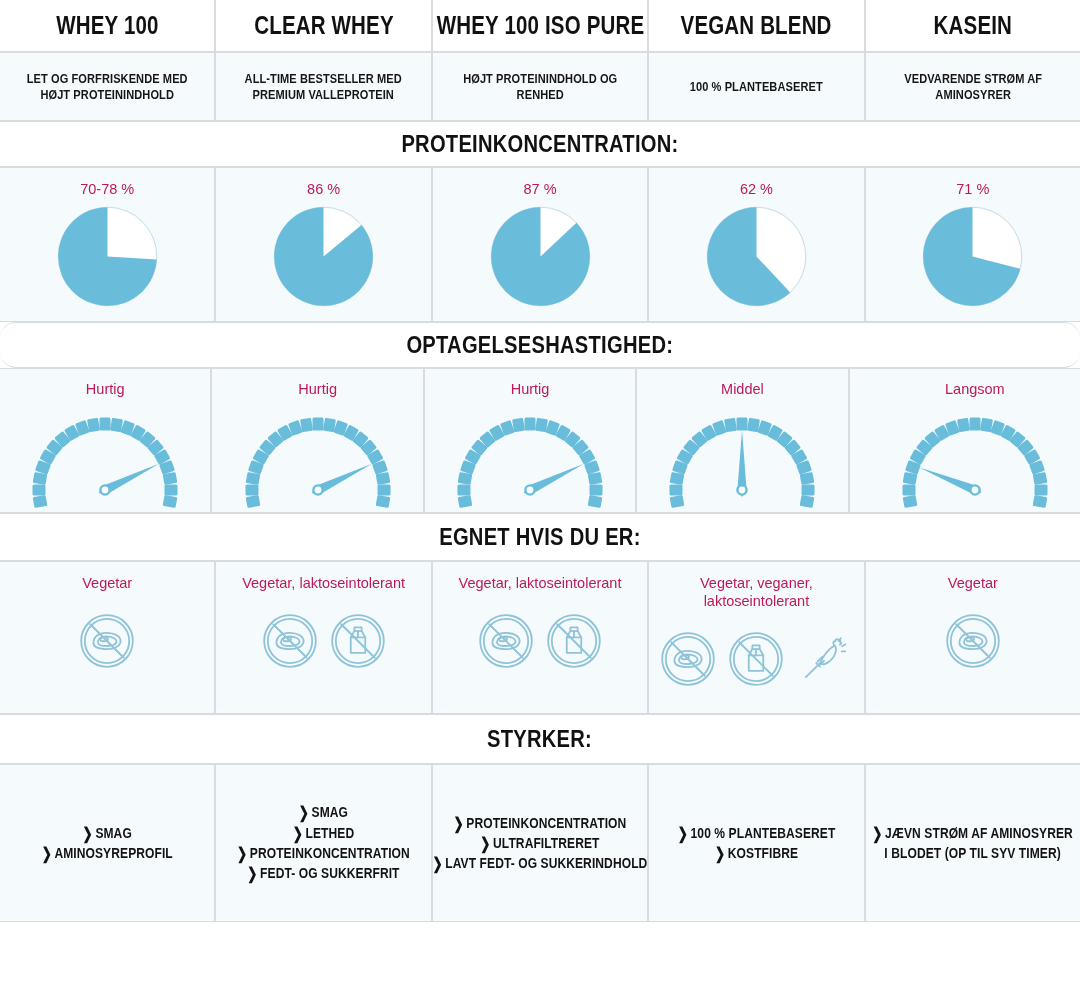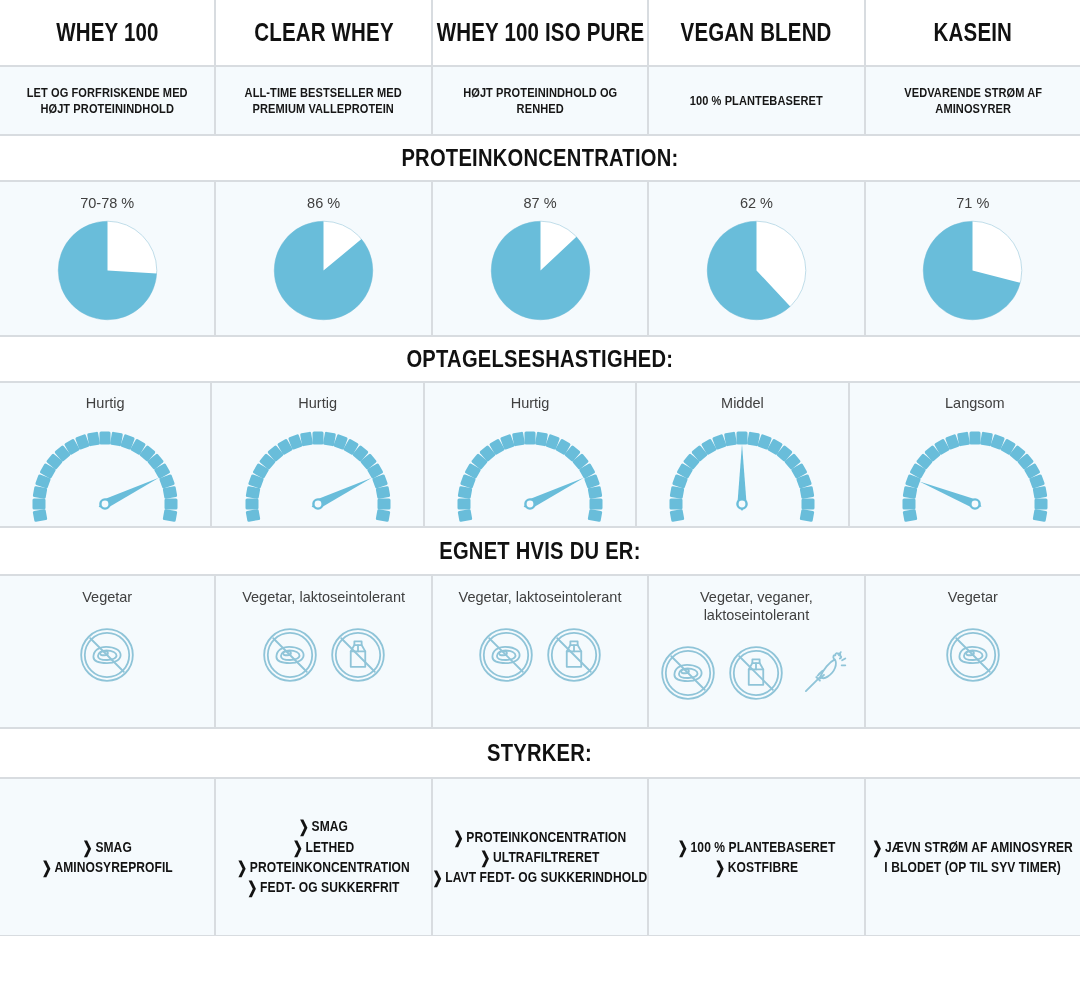--- a/index.html
+++ b/index.html
@@ -30,21 +30,21 @@
     border: 1px solid #d8dce0;
     background: #f5fafd;
     display: flex;
     flex-direction: column;
     align-items: center;
     overflow: hidden;
   }
   .cell + .cell { border-left: 1px solid #d8dce0; }
 
   
-  .row-names { height: 66px; }
+  .row-names { height: 52px; }
   .cell-name {
     background: #ffffff;
     justify-content: center;
     border-top: none;
   }
   .cell-name:first-child { border-left: none; }
   .cell-name:last-child { border-right: none; }
   .product-title {
     font-family: "Liberation Sans Narrow", "Liberation Sans", sans-serif;
     font-weight: 700;
@@ -79,38 +79,38 @@
     width: 1080px;
     background: #ffffff;
     border-top: 1px solid #d8dce0;
     border-bottom: 1px solid #d8dce0;
     display: flex;
     align-items: center;
     justify-content: center;
     flex: 0 0 auto;
   }
   .band-h1 { height: 46px; }
-  .band-h2 { height: 46px; }
+  .band-h2 { height: 46px; border-radius: 16px; }
   .band-h3 { height: 48px; }
   .band-h4 { height: 50px; }
   .section-title {
     font-family: "Liberation Sans Narrow", "Liberation Sans", sans-serif;
     font-weight: 700;
     font-size: 24px;
     color: #111111;
     text-transform: uppercase;
     transform: scaleX(0.84);
     letter-spacing: .3px;
     line-height: 1;
   }
 
   
   .val-label {
     font-size: 14.5px;
-    color: #404040;
+    color: #be185d;
     text-align: center;
     line-height: 1.25;
     font-weight: 400;
   }
 
   
   .row-pie { height: 155px; }
   .cell-pie { justify-content: flex-start; padding-top: 12px; }
   .cell-pie:first-child { border-left: none; }
   .cell-pie:last-child { border-right: none; }

